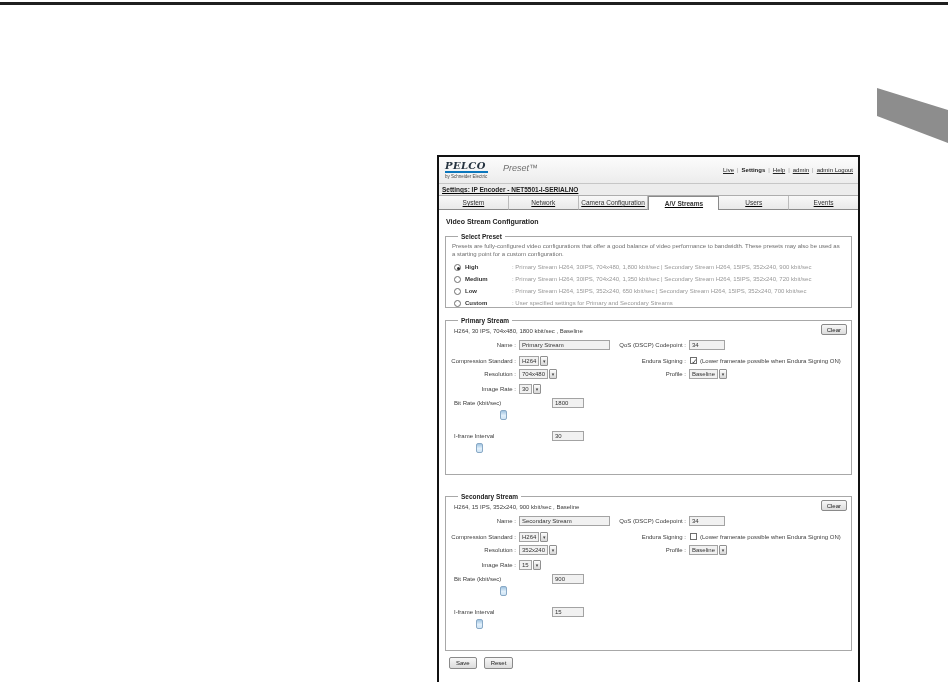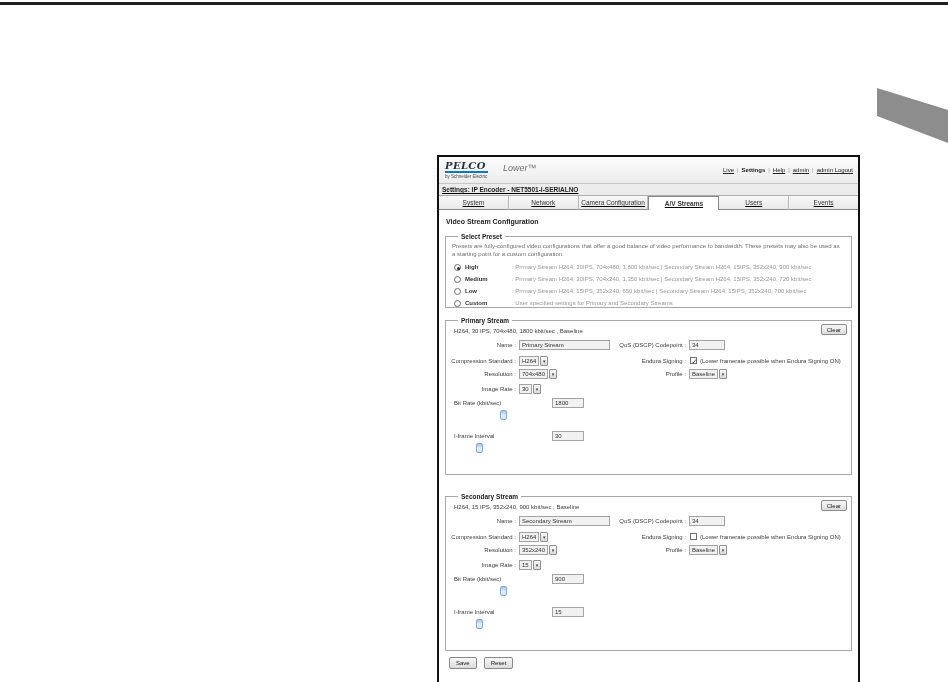--- a/index.html
+++ b/index.html
@@ -109,21 +109,21 @@
 <div class="top-line"></div>
 <svg class="corner-band" viewBox="0 0 948 682">
   <polygon points="877,88 948,110 948,143 877,116" fill="#8d8d8d"></polygon>
 </svg>
 
 <div class="window">
 
   <div class="win-header">
     <div class="logo-pelco">PELCO</div>
     <div class="logo-sub">by Schneider Electric</div>
-    <div class="product">Lower™</div>
+    <div class="product">Preset™</div>
     <div class="header-links">
       <span class="hlink">Live</span>
       <span class="hsep">|</span>
       <span class="hlink on">Settings</span>
       <span class="hsep">|</span>
       <span class="hlink">Help</span>
       <span class="hsep">|</span>
       <span class="hlink">admin</span>
       <span class="hsep">|</span>
       <span class="hlink">admin Logout</span>

